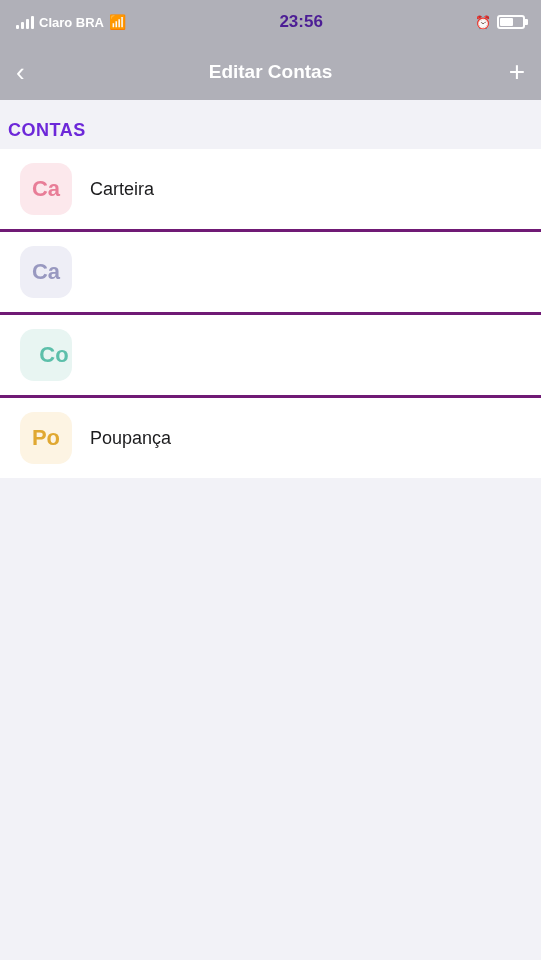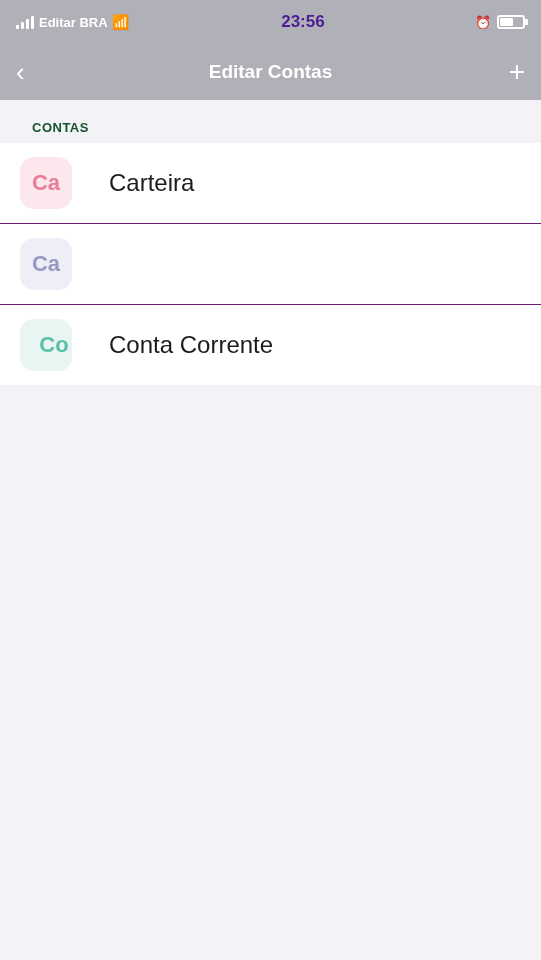--- a/index.html
+++ b/index.html
@@ -128,38 +128,38 @@
       text-align: right;
     }
 
     
     .content {
       background: #f2f2f7;
       padding-top: 20px;
     }
 
     .section-header {
-      padding: 0 20px 8px 32px;
-      font-size: 13px;
-      font-weight: 600;
-      color: #14532d;
+      padding: 0 20px 8px 8px;
+      font-size: 18px;
+      font-weight: 600;
+      color: #6d28d9;
       letter-spacing: 0.5px;
     }
 
     .accounts-list {
       background: #fff;
       margin: 0;
     }
 
     .account-item {
       display: flex;
       align-items: center;
       padding: 14px 20px;
       background: #fff;
-      border-bottom: 1px solid #701a75;
+      border-bottom: 3px solid #701a75;
       cursor: pointer;
     }
     .account-item:last-child {
       border-bottom: none;
     }
 
     .account-icon {
       width: 52px;
       height: 52px;
       border-radius: 14px;
@@ -187,38 +187,37 @@
       color: #5cbfaa;
       padding-left: 16px;
     }
 
     .icon-poupanca {
       background: #fdf4e3;
       color: #e0a832;
     }
 
     .account-name {
-      font-size: 24px;
+      font-size: 18px;
       font-weight: 500;
       color: #1c1c1e;
-      margin-left: 19px;
     }
   </style>
 </head>
 <body>
 
 <div class="status-bar">
   <div class="status-left">
     <div class="signal-bars">
       <span></span>
         <span></span>
         <span></span>
         <span></span>
     </div>
-    <span>Editar BRA</span>
+    <span>Claro BRA</span>
     <span class="wifi-icon">📶</span>
   </div>
   <div class="status-center">23:56</div>
   <div class="status-right">
     <span class="alarm-icon">⏰</span>
     <div class="battery">
       <div class="battery-body">
         <div class="battery-fill"></div>
       </div>
     </div>
@@ -236,16 +235,19 @@
   <div class="accounts-list" id="accounts-list">
   <div class="account-item">
         <div class="account-icon icon-carteira">Ca</div>
         <span class="account-name">Carteira</span>
       </div>
       <div class="account-item">
         <div class="account-icon icon-cartao">Ca</div>
       </div>
       <div class="account-item">
         <div class="account-icon icon-conta">Co</div>
-        <span class="account-name">Conta Corrente</span>
+      </div>
+      <div class="account-item">
+        <div class="account-icon icon-poupanca">Po</div>
+        <span class="account-name">Poupança</span>
       </div>
     </div>
 </div>
 
 </body></html>

